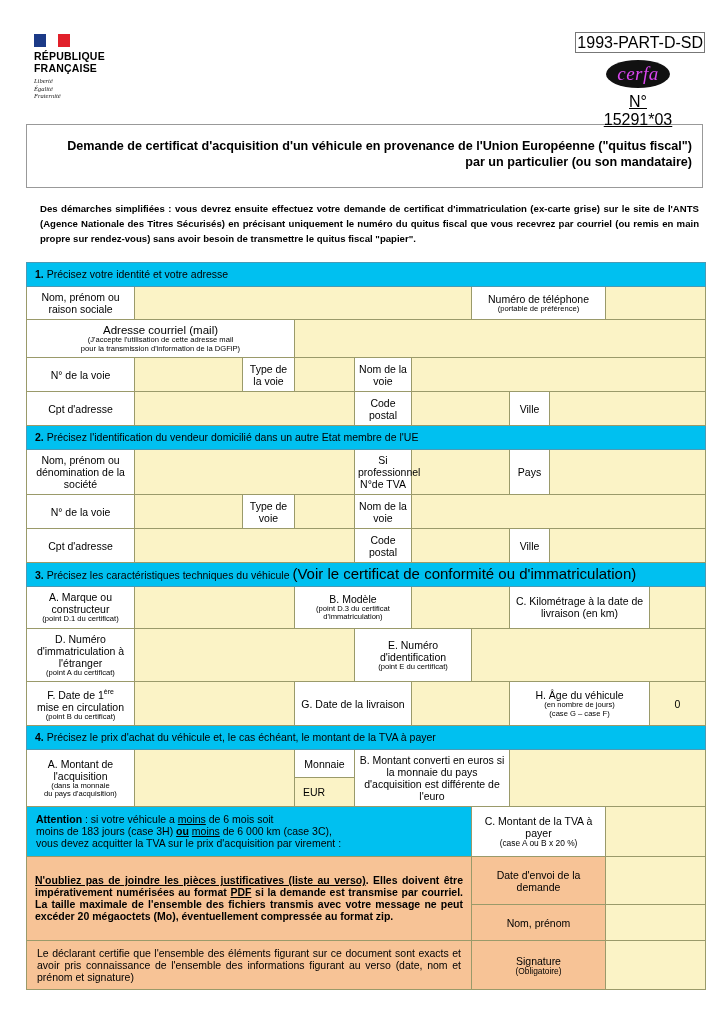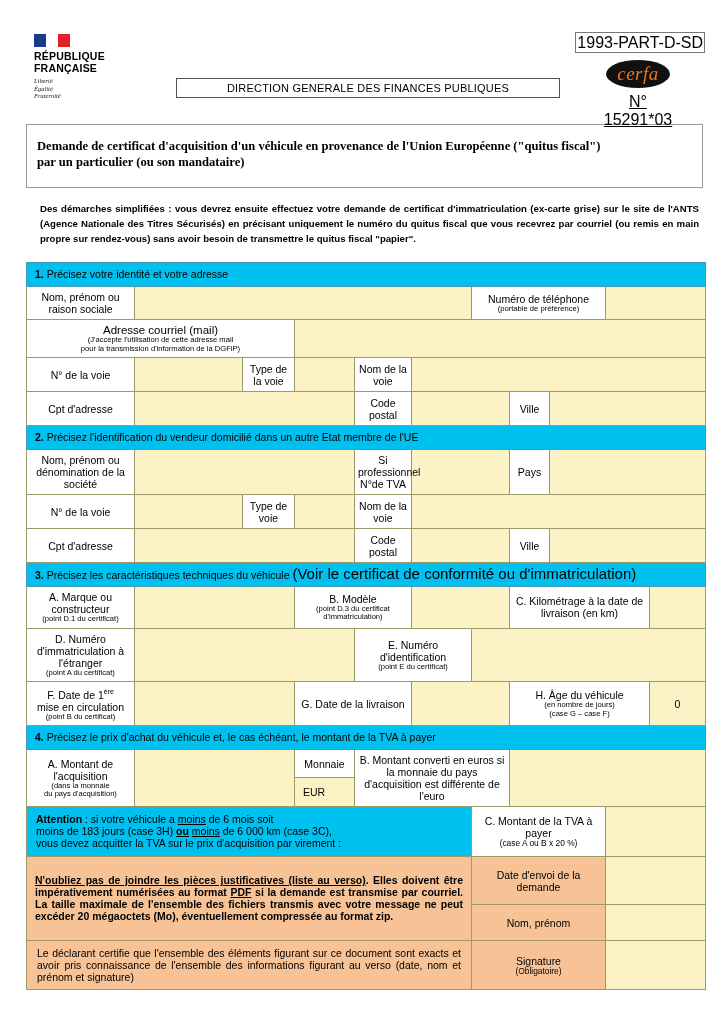--- a/index.html
+++ b/index.html
@@ -86,43 +86,42 @@
     top: 26px;
     text-align: center;
     width: 90px;
   }
   .cerfa-oval {
     width: 64px;
     height: 28px;
     background: #111;
     border-radius: 50%;
     margin: 0 auto;
-    color: #f97316;
+    color: #d946ef;
     font-family: "Liberation Serif", serif;
     font-style: italic;
     font-size: 19px;
     line-height: 28px;
     letter-spacing: .5px;
   }
   .cerfa-num {
     font-size: 16px;
     margin-top: 5px;
     text-decoration: underline;
   }
 
   
   .title-box {
     margin: 10px 22px 0 26px;
     border: 1px solid #999;
     padding: 13px 10px 17px 10px;
-    text-align: left;
+    text-align: right;
     font-size: 12.6px;
     font-weight: bold;
     line-height: 16px;
-    font-family: Liberation Serif, serif;
   }
 
   
   .intro {
     margin: 13px 26px 0 40px;
     font-size: 9.6px;
     font-weight: bold;
     line-height: 15px;
     text-align: justify;
   }
@@ -221,21 +220,20 @@
         <div>RÉPUBLIQUE</div>
         <div>FRANÇAISE</div>
       </div>
       <div class="rf-motto">
         <div>Liberté</div>
         <div>Égalité</div>
         <div>Fraternité</div>
       </div>
     </div>
 
-    <div class="dgfip-box">DIRECTION GENERALE DES FINANCES PUBLIQUES</div>
 
     <div class="form-code">1993-PART-D-SD</div>
 
     <div class="cerfa-wrap">
       <div class="cerfa-oval">cerfa</div>
       <div class="cerfa-num">N° 15291*03</div>
     </div>
   </div>
 
   <div class="title-box">

